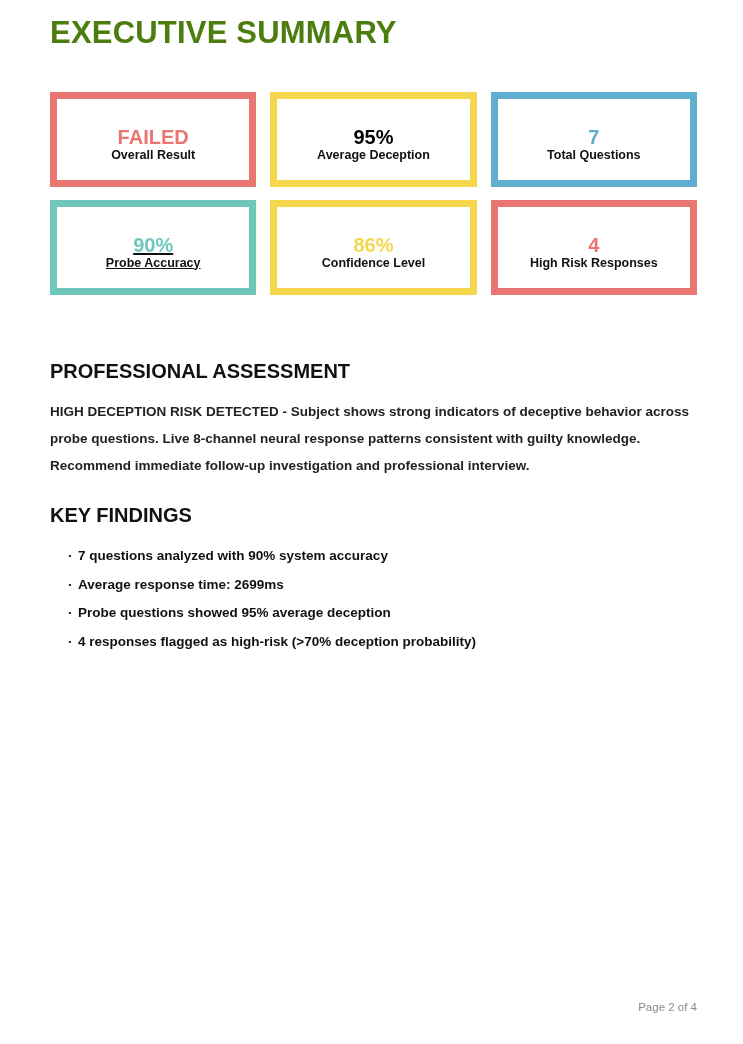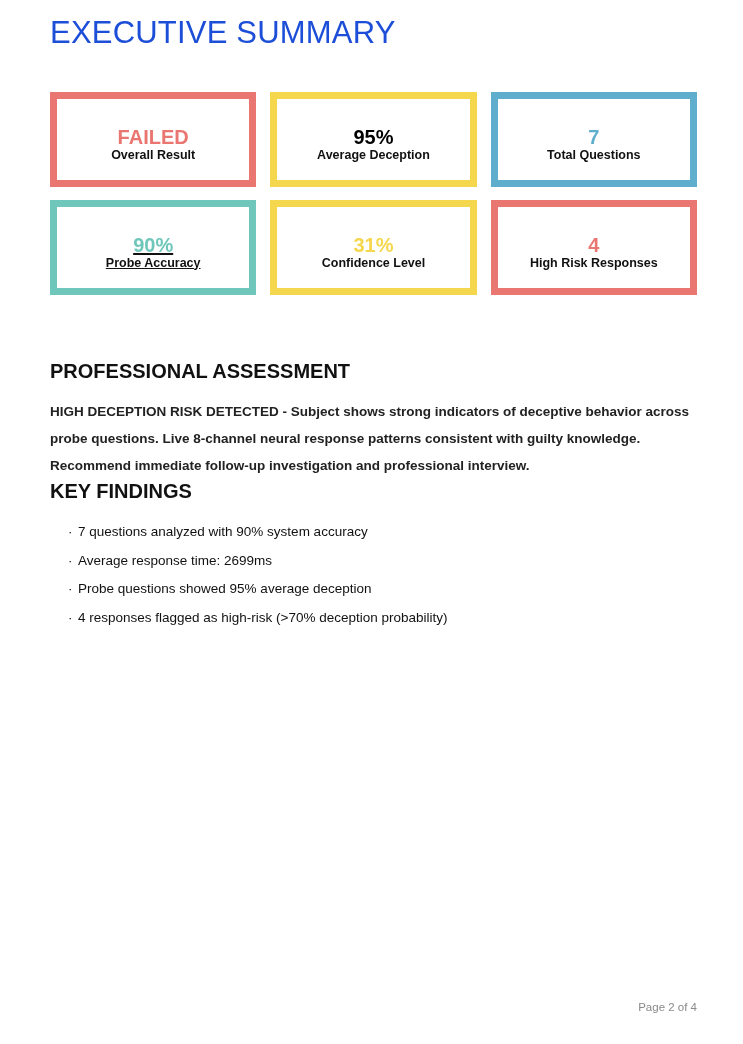--- a/index.html
+++ b/index.html
@@ -13,23 +13,23 @@
     overflow: hidden;
   }
   .page {
     width: 100%;
     height: 100%;
     padding: 14px 46px 0 50px;
     position: relative;
   }
   .doc-title {
     font-size: 31px;
-    font-weight: normal;
+    font-weight: bold;
     line-height: 38px;
-    color: #1d4ed8;
+    color: #4d7c0f;
     letter-spacing: 0.2px;
   }
   .cards-grid {
     margin-top: 40px;
     display: grid;
     grid-template-columns: repeat(3, 1fr);
     column-gap: 14px;
     row-gap: 13px;
   }
   .stat-card {
@@ -61,29 +61,29 @@
   }
   .pa-heading { margin-top: 64px; }
   .pa-body {
     margin-top: 15px;
     font-size: 13.5px;
     line-height: 27px;
     color: #222222;
     max-width: 650px;
     font-weight: bold;
   }
-  .kf-heading { }
+  .kf-heading { margin-top: 24px; }
   .kf-list {
     margin-top: 15px;
     list-style: none;
     padding-left: 18px;
   }
   .kf-item {
     font-size: 13.5px;
-    font-weight: normal;
+    font-weight: bold;
     color: #111111;
     line-height: 28.5px;
     white-space: nowrap;
   }
   .kf-bullet {
     display: inline-block;
     width: 10px;
     color: #111111;
   }
   .page-footer {
@@ -116,21 +116,21 @@
     <div class="stat-value" style="color: rgb(96, 174, 205);">7</div>
     <div class="stat-label">Total Questions</div>
   </div>
 
   <div class="stat-card" style="border-color: rgb(111, 199, 187); text-decoration: underline;">
     <div class="stat-value" style="color: rgb(111, 199, 187);">90%</div>
     <div class="stat-label">Probe Accuracy</div>
   </div>
 
   <div class="stat-card" style="border-color: rgb(245, 215, 78);">
-    <div class="stat-value" style="color: rgb(245, 215, 78);">31%</div>
+    <div class="stat-value" style="color: rgb(245, 215, 78);">86%</div>
     <div class="stat-label">Confidence Level</div>
   </div>
 
   <div class="stat-card" style="border-color: rgb(233, 118, 112);">
     <div class="stat-value" style="color: rgb(233, 118, 112);">4</div>
     <div class="stat-label">High Risk Responses</div>
   </div>
 </div>
 
   <h2 class="section-heading pa-heading">PROFESSIONAL ASSESSMENT</h2>

